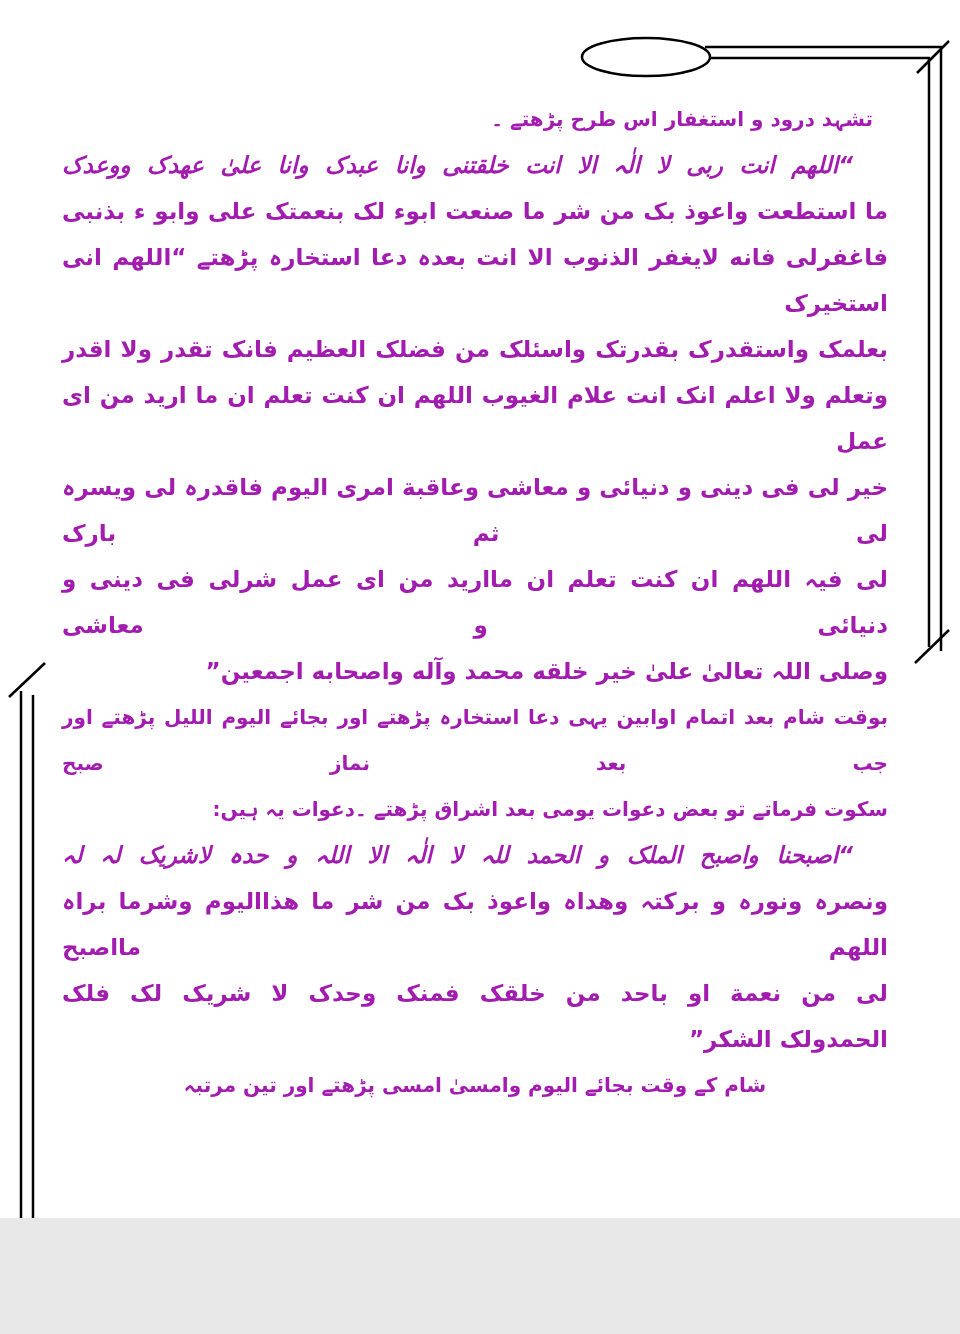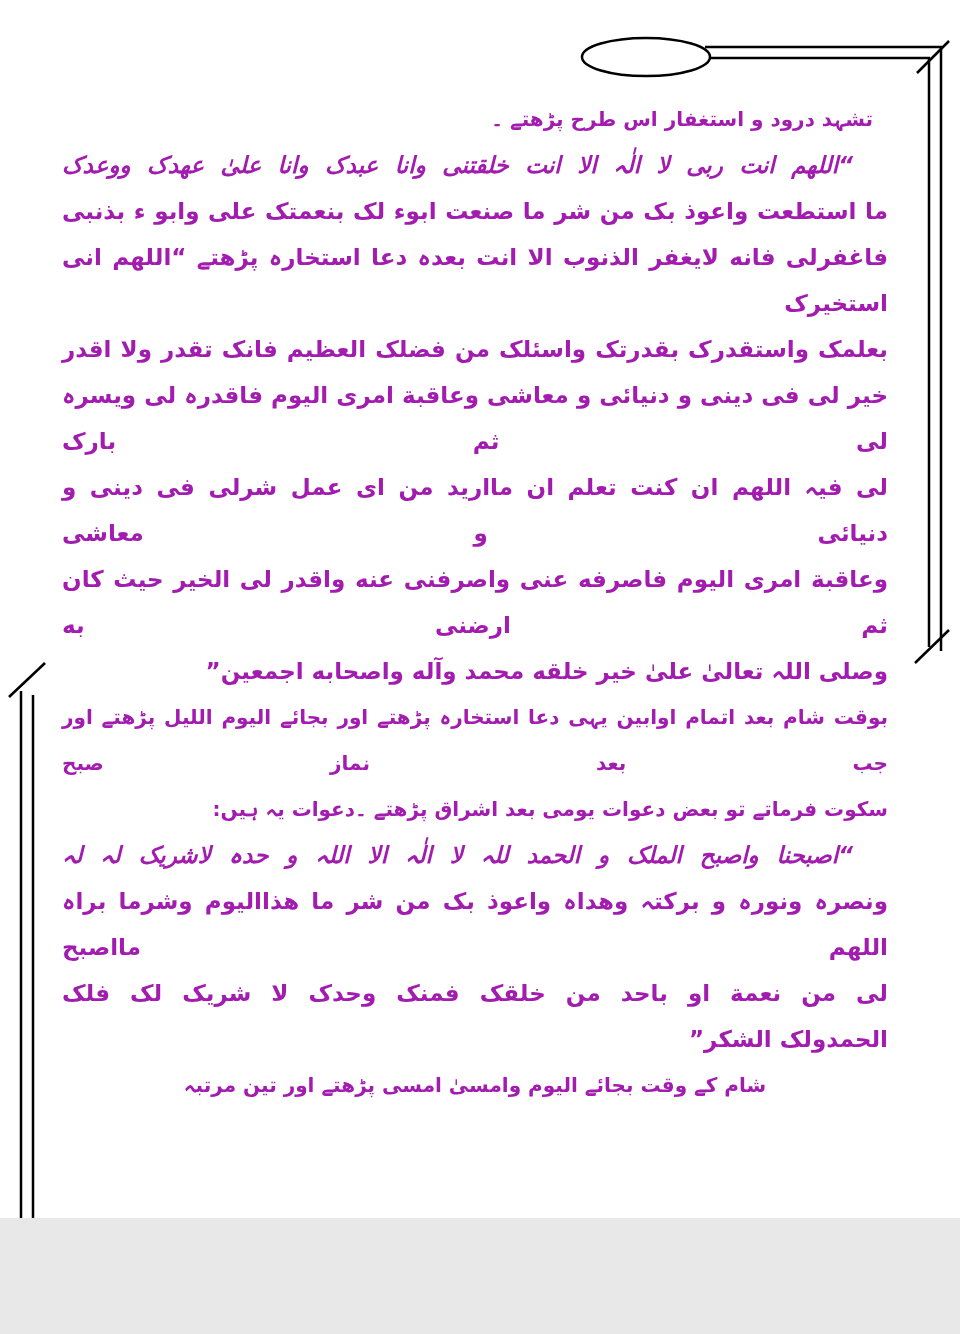--- a/index.html
+++ b/index.html
@@ -55,23 +55,23 @@
     </g>
     <ellipse cx="313" cy="1291" rx="62" ry="19" fill="#ffffff" stroke="#000" stroke-width="2.5"></ellipse>
   </svg>
 
   <div class="textblock">
     <div class="ln urdu right mr15">تشہد درود و استغفار اس طرح پڑھتے ۔</div>
     <div class="ln body just ind35">“اللھم انت ربی لا الٰہ الا انت خلقتنی وانا عبدک وانا علیٰ عھدک ووعدک</div>
     <div class="ln body just">ما استطعت واعوذ بک من شر ما صنعت ابوء لک بنعمتک علی وابو ء بذنبی</div>
     <div class="ln body just">فاغفرلی فانه لایغفر الذنوب الا انت بعدہ دعا استخارہ پڑھتے “اللھم انی استخیرک</div>
     <div class="ln body just">بعلمک واستقدرک بقدرتک واسئلک من فضلک العظیم فانک تقدر ولا اقدر</div>
+    <div class="ln body just">وتعلم ولا اعلم انک انت علام الغیوب اللھم ان کنت تعلم ان ما ارید من ای عمل</div>
     <div class="ln body just">خیر لی فی دینی و دنیائی و معاشی وعاقبة امری الیوم فاقدرہ لی ویسرہ لی ثم بارک</div>
     <div class="ln body just">لی فیہ اللھم ان کنت تعلم ان ماارید من ای عمل شرلی فی دینی و دنیائی و معاشی</div>
-    <div class="ln body just">وعاقبة امری الیوم فاصرفه عنی واصرفنی عنه واقدر لی الخیر حیث کان ثم ارضنی به</div>
     <div class="ln body left">وصلی اللہ تعالیٰ علیٰ خیر خلقه محمد وآله واصحابه اجمعین”</div>
     <div class="ln urdu just">بوقت شام بعد اتمام اوابین یہی دعا استخارہ پڑھتے اور بجائے الیوم اللیل پڑھتے اور جب بعد نماز صبح</div>
     <div class="ln urdu left">سکوت فرماتے تو بعض دعوات یومی بعد اشراق پڑھتے ۔دعوات یہ ہیں:</div>
     <div class="ln body just ind35">“اصبحنا واصبح الملک و الحمد للہ لا الٰہ الا اللہ و حدہ لاشریک لہ لہ</div>
     <div class="ln body just">ونصرہ ونورہ و برکتہ وھداہ واعوذ بک من شر ما ھذاالیوم وشرما براہ اللھم مااصبح</div>
     <div class="ln body just">لی من نعمة او باحد من خلقک فمنک وحدک لا شریک لک فلک</div>
     <div class="ln body left ml50">الحمدولک الشکر”</div>
     <div class="ln urdu center">شام کے وقت بجائے الیوم وامسیٰ امسی پڑھتے اور تین مرتبہ</div>
 
   </div>

